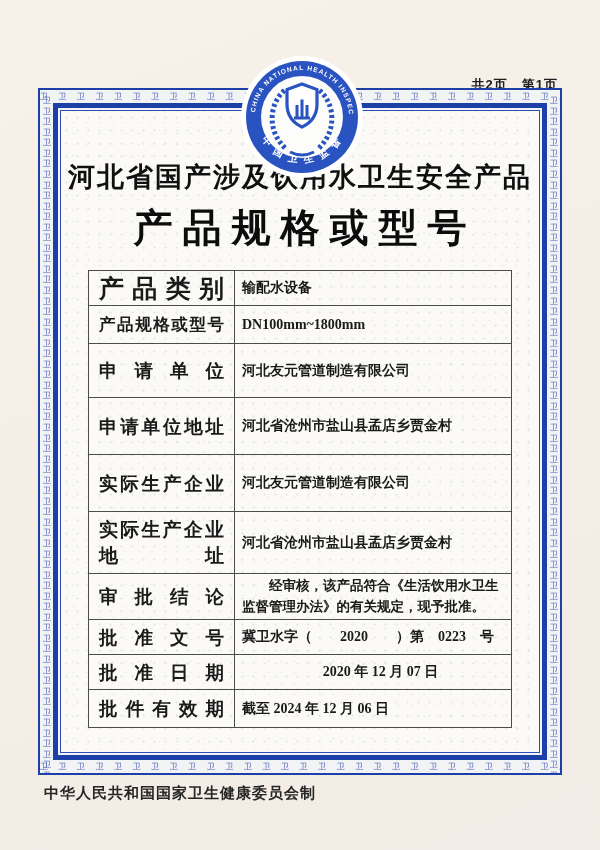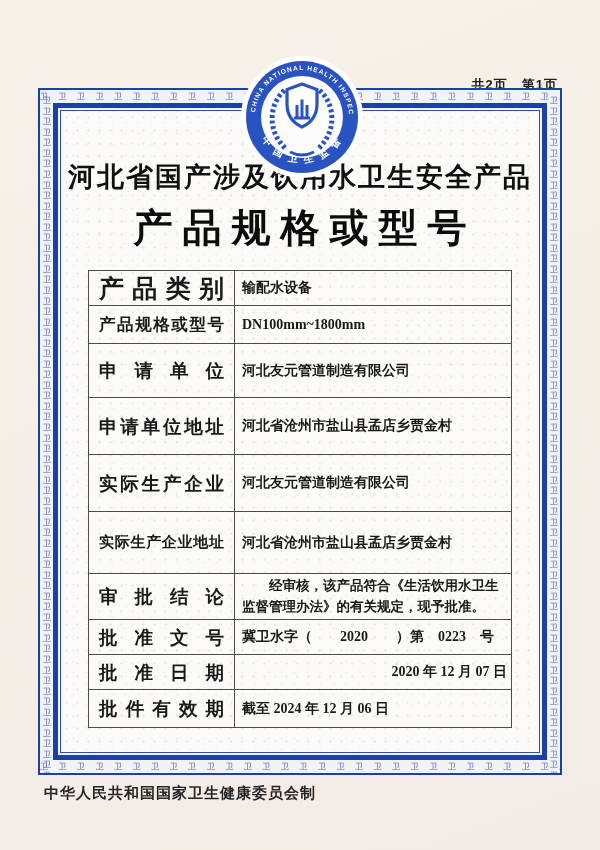--- a/index.html
+++ b/index.html
@@ -79,21 +79,21 @@
   td.lbl {
     width:146px; padding:0 10px;
     font-weight:bold; color:#111;
     text-align:justify; text-align-last:justify;
   }
   td.val {
     padding:2px 4px 2px 7px;
     font-size:14px; font-weight:bold; color:#222;
   }
   td.val.align-left   { text-align:left; }
-  td.val.align-center { text-align:right;padding-left:19px; }
+  td.val.align-center { text-align:center;padding-left:19px; }
   td.val.align-indent { text-align:left; text-indent:2em; line-height:1.5; padding-right:10px; font-size:13.5px; }
 
   
   .emblem { position:absolute; left:240px; top:55px; width:124px; height:124px; }
 
   
   .footer {
     position:absolute; left:44px; top:784px;
     font-size:15px; font-weight:bold; color:#262626;
     letter-spacing:1px;
@@ -131,21 +131,21 @@
             </tr>
             <tr style="height: 57px;">
               <td class="lbl" style="font-size: 18.5px;">申请单位地址</td>
               <td class="val align-left">河北省沧州市盐山县孟店乡贾金村</td>
             </tr>
             <tr style="height: 57px;">
               <td class="lbl" style="font-size: 18.5px;">实际生产企业</td>
               <td class="val align-left">河北友元管道制造有限公司</td>
             </tr>
             <tr style="height: 62px;">
-              <td class="lbl" style="font-size: 15px;">实际生产企业地址</td>
+              <td class="lbl" style="font-size: 19px;">实际生产企业地址</td>
               <td class="val align-left">河北省沧州市盐山县孟店乡贾金村</td>
             </tr>
             <tr style="height: 46px;">
               <td class="lbl" style="font-size: 18.5px;">审批结论</td>
               <td class="val align-indent">经审核，该产品符合《生活饮用水卫生监督管理办法》的有关规定，现予批准。</td>
             </tr>
             <tr style="height: 35px;">
               <td class="lbl" style="font-size: 18.5px;">批准文号</td>
               <td class="val align-left">冀卫水字（　　2020　　）第　0223　号</td>
             </tr>

